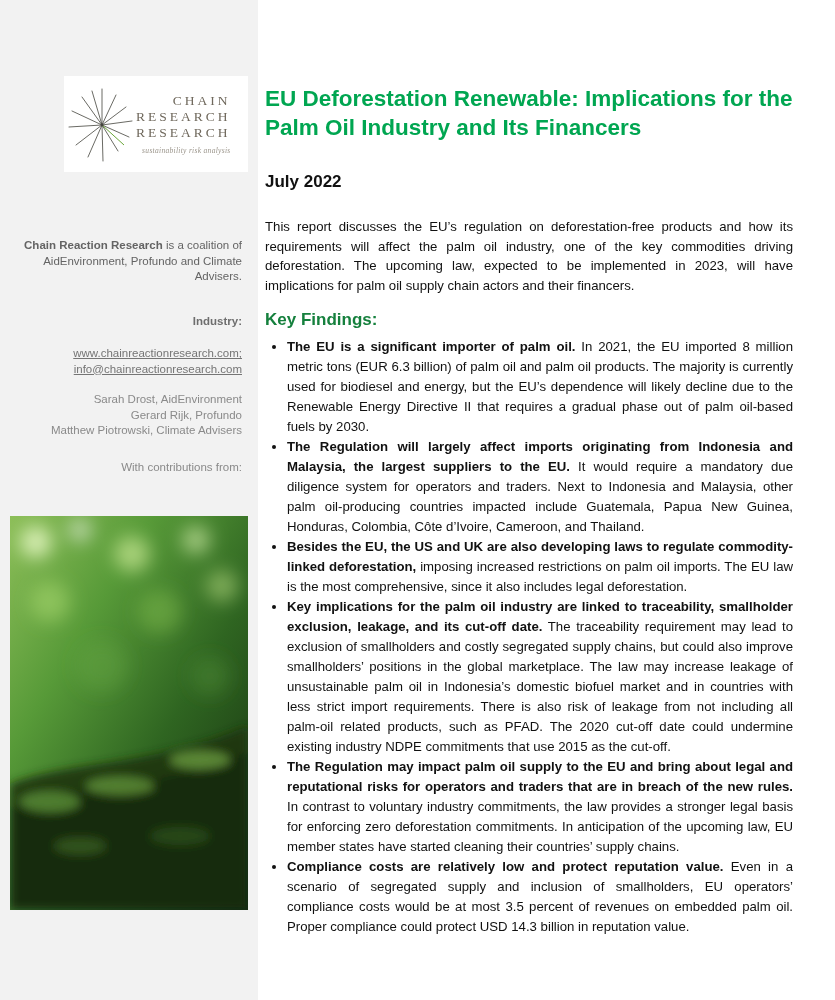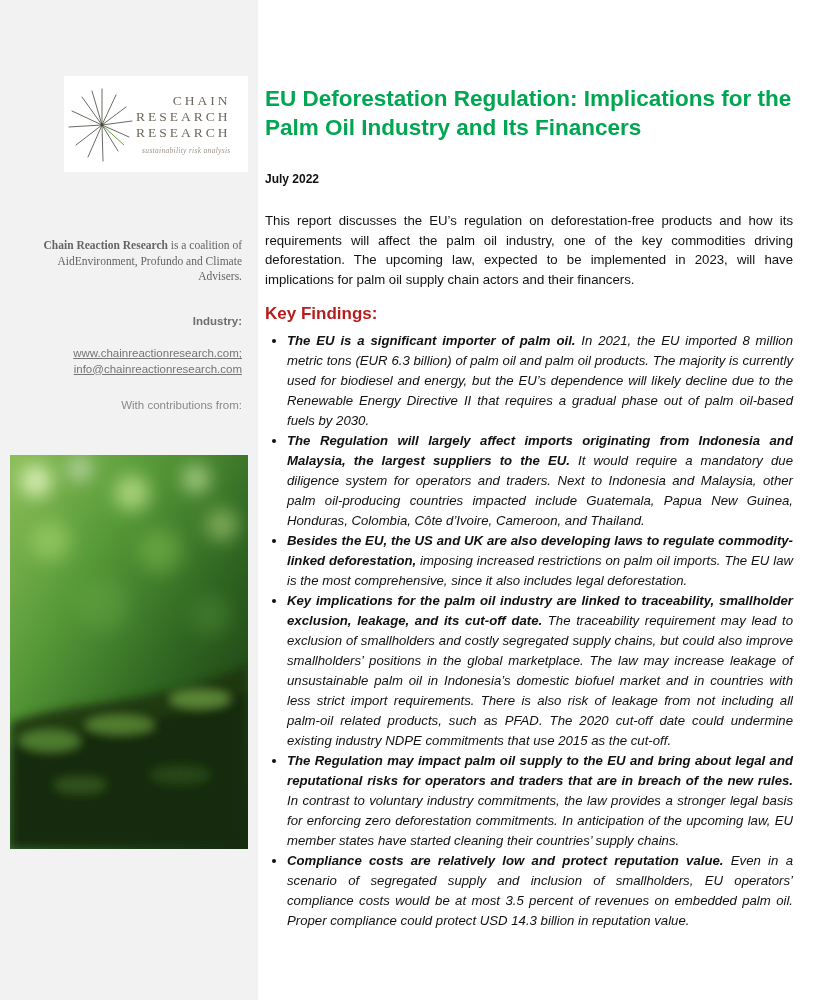--- a/index.html
+++ b/index.html
@@ -36,21 +36,21 @@
     font-size: 13.5px; line-height: 16px; letter-spacing: 3px;
     font-weight: 400;
   }
   .logo-tagline {
     font-style: italic;
     font-size: 7.5px; color: #9a948a;
     margin-top: 5px; letter-spacing: 0.3px;
   }
 
   .side-text { margin-left: 18px; margin-right: 16px; color: #6e6e6e; font-size: 11.5px; line-height: 15.5px; }
-  .coalition { margin-top: 66px; color: #646464; font-family: Liberation Serif, serif; }
+  .coalition { margin-top: 66px; color: #646464; }
   .coalition .b { font-weight: bold; }
   .side-label { margin-top: 29px; font-weight: bold; color: #6e6e6e; }
   .side-links { margin-top: 17px; }
   .side-links a { color: #757575; text-decoration: underline; display: block; }
   .authors-label { margin-top: 21px; }
   .side-list { margin-top: 15px; color: #8a8a8a; }
   .contrib-label { margin-top: 21px; color: #8a8a8a; }
   .contrib-list { margin-top: 11px; }
   .forest-photo {
     margin: 41px 0 0 10px;
@@ -58,33 +58,33 @@
     display: block;
   }
 
   
   .main { position: absolute; left: 265px; top: 0; width: 528px; }
   .doc-title {
     margin: 84px 0 0 0;
     color: #00A651;
     font-size: 22.5px; line-height: 29px; font-weight: bold;
   }
-  .doc-date { margin-top: 30px; font-weight: bold; font-size: 12px; }
+  .doc-date { margin-top: 30px; font-weight: bold; font-size: 17px; }
   .intro {
     margin-top: 25px;
     font-size: 13.2px; line-height: 19.6px;
     text-align: justify;
   }
   .kf-heading {
     margin: 13px 0 0 0;
-    color: #b91c1c;
+    color: #15803d;
     font-size: 17px; line-height: 21px; font-weight: bold;
   }
   ul.findings {
-    margin: 7px 0 0 0; padding-left: 22px; font-style: italic;
+    margin: 7px 0 0 0; padding-left: 22px;
   }
   ul.findings li {
     font-size: 13.2px; line-height: 20px;
     text-align: justify;
   }
   ul.findings li .b { font-weight: bold; }
 </style>
 </head>
 <body>
 
@@ -125,20 +125,25 @@
   </div>
 
   <div class="side-text side-label">Industry:</div>
 
   <div class="side-text side-links">
     <a href="#">www.chainreactionresearch.com;</a>
     <a href="#">info@chainreactionresearch.com</a>
   </div>
 
 
+  <div class="side-text side-list">
+    <div>Sarah Drost, AidEnvironment</div>
+    <div>Gerard Rijk, Profundo</div>
+    <div>Matthew Piotrowski, Climate Advisers</div>
+  </div>
 
   <div class="side-text contrib-label">With contributions from:</div>
 
 
   <svg class="forest-photo" viewBox="0 0 238 394" preserveAspectRatio="none" xmlns="http://www.w3.org/2000/svg">
     <defs>
       <linearGradient id="bg" x1="0" y1="0" x2="1" y2="1">
         <stop offset="0" stop-color="#8cbe58"></stop>
         <stop offset="0.30" stop-color="#579a38"></stop>
         <stop offset="0.60" stop-color="#2f6521"></stop>
@@ -170,21 +175,21 @@
       <ellipse cx="110" cy="270" rx="34" ry="9" fill="#6ba03f" opacity="0.7"></ellipse>
       <ellipse cx="190" cy="244" rx="30" ry="9" fill="#7bb04a" opacity="0.65"></ellipse>
       <ellipse cx="70" cy="330" rx="26" ry="8" fill="#3c6424" opacity="0.7"></ellipse>
       <ellipse cx="170" cy="320" rx="30" ry="9" fill="#2f531d" opacity="0.7"></ellipse>
     </g>
   </svg>
 </div>
 
 <div class="main">
 
-  <h1 class="doc-title">EU Deforestation Regulation: Implications for the Palm Oil Industry and Its Financers</h1>
+  <h1 class="doc-title">EU Deforestation Renewable: Implications for the Palm Oil Industry and Its Financers</h1>
 
   <div class="doc-date">July 2022</div>
 
   <p class="intro">This report discusses the EU’s regulation on deforestation-free products and how its requirements will affect the palm oil industry, one of the key commodities driving deforestation. The upcoming law, expected to be implemented in 2023, will have implications for palm oil supply chain actors and their financers.</p>
 
   <h2 class="kf-heading">Key Findings:</h2>
 
   <ul class="findings">
     <li><span class="b">The EU is a significant importer of palm oil.</span><span> In 2021, the EU imported 8 million metric tons (EUR 6.3 billion) of palm oil and palm oil products. The majority is currently used for biodiesel and energy, but the EU’s dependence will likely decline due to the Renewable Energy Directive II that requires a gradual phase out of palm oil-based fuels by 2030.</span></li>
     <li><span class="b">The Regulation will largely affect imports originating from Indonesia and Malaysia, the largest suppliers to the EU.</span><span> It would require a mandatory due diligence system for operators and traders. Next to Indonesia and Malaysia, other palm oil-producing countries impacted include Guatemala, Papua New Guinea, Honduras, Colombia, Côte d’Ivoire, Cameroon, and Thailand.</span></li>

